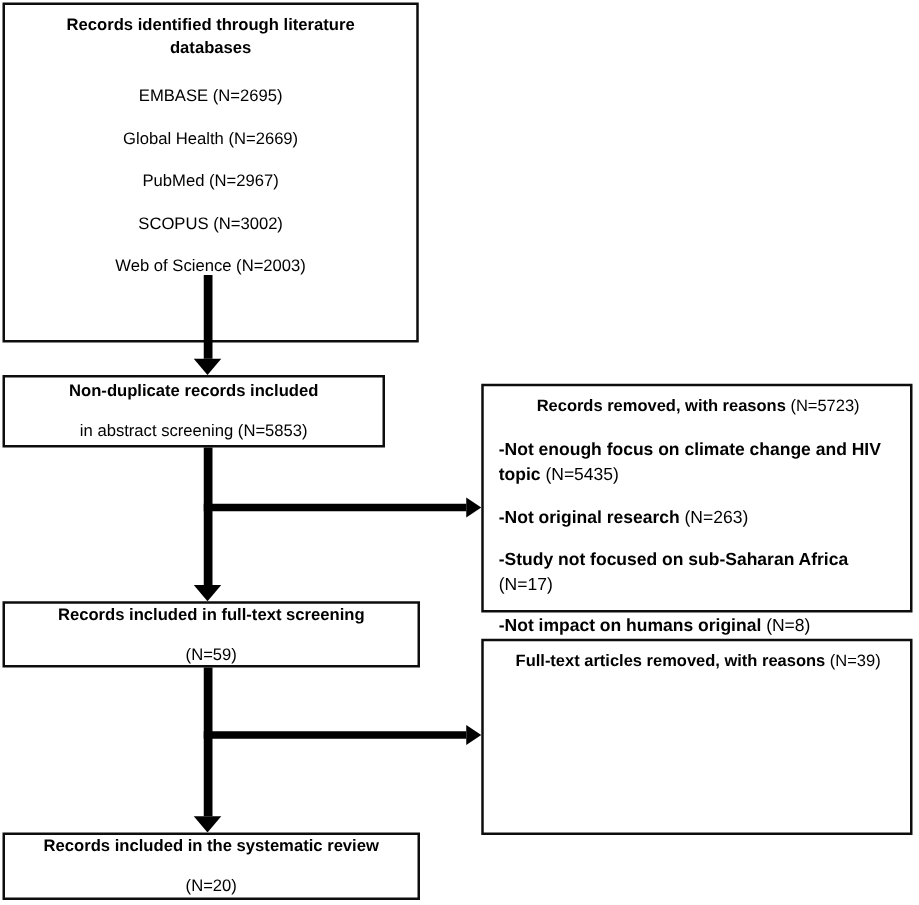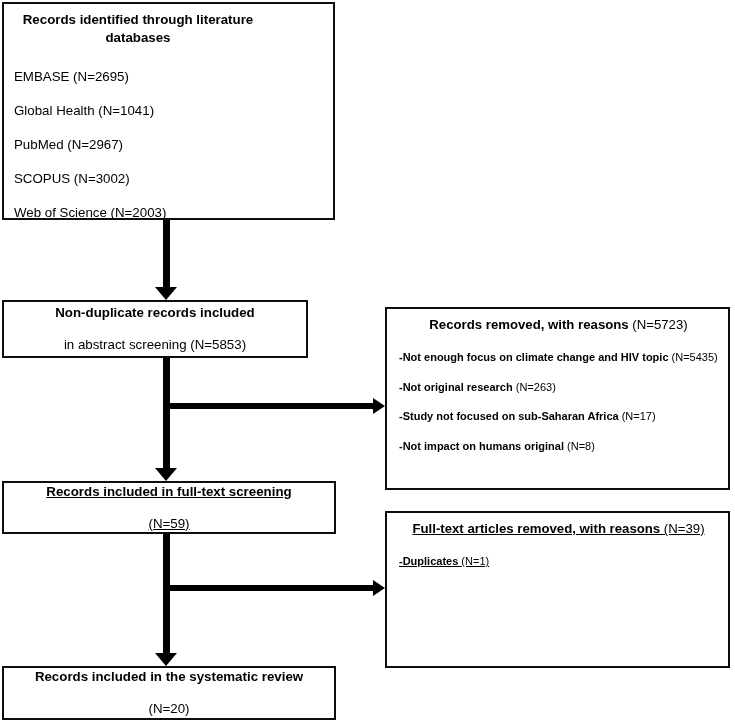--- a/index.html
+++ b/index.html
@@ -32,24 +32,24 @@
   .line {
     font-size: 13.3px;
     line-height: 1.35;
     color: #000000;
     white-space: nowrap;
   }
   .line.bold { font-weight: bold; }
 
   
   #box-identification {
-    left: 2px; top: 2px; width: 333px; height: 218px;
+    left: 2px; top: 2px; width: 333px; height: 272px;
     padding: 7px 10px 9px 10px;
     justify-content: flex-start;
-    align-items: flex-start;
+    align-items: center;
   }
   #box-identification .hdr {
     font-weight: bold;
     font-size: 13.3px;
     line-height: 1.38;
     text-align: center;
     width: 248px;
     margin: 0 0 2px 0;
   }
   #box-identification .db {
@@ -61,48 +61,47 @@
   
   .twoline .l1 { margin-bottom: 14px; }
 
   #box-nonduplicate {
     left: 2px; top: 300px; width: 306px; height: 58px;
     padding: 0 8px;
   }
   #box-fulltext {
     left: 2px; top: 481px; width: 334px; height: 53px;
     padding: 0 8px;
-    text-decoration: underline;
   }
   #box-included {
     left: 2px; top: 666px; width: 334px; height: 54px;
     padding: 0 12px;
   }
 
   
   .excl {
     padding: 8px 10px 12px 12px;
     justify-content: flex-start;
   }
   #box-excluded-abstract {
     left: 385px; top: 307px; width: 345px; height: 183px;
   }
   #box-excluded-fulltext {
-    left: 385px; top: 511px; width: 345px; height: 157px; text-decoration: underline;
+    left: 385px; top: 511px; width: 345px; height: 157px;
   }
   .excl .excl-title {
     font-weight: bold;
     font-size: 13.2px;
     text-align: center;
     width: 100%;
     margin-bottom: 4px;
   }
   .excl .reason {
     font-weight: bold;
-    font-size: 11px;
+    font-size: 14px;
     line-height: 1.42;
     margin-top: 14px;
     text-align: left;
   }
   .excl .reason:first-of-type { margin-top: 12px; }
   .reg { font-weight: normal; }
 
   
   .arrow-shaft {
     position: absolute;
@@ -124,21 +123,21 @@
   }
 </style>
 </head>
 <body>
 
 <div id="canvas">
 
   <div class="box center" id="box-identification">
     <div class="hdr">Records identified through literature databases</div>
     <div class="db">EMBASE (N=2695)</div>
-    <div class="db">Global Health (N=1041)</div>
+    <div class="db">Global Health (N=2669)</div>
     <div class="db">PubMed (N=2967)</div>
     <div class="db">SCOPUS (N=3002)</div>
     <div class="db">Web of Science (N=2003)</div>
   </div>
 
   <div class="arrow-shaft" style="left:163px; top:220px; width:7px; height:67px;"></div>
   <div class="arrow-head-down" style="left:155px; top:287px;"></div>
 
   <div class="box center twoline" id="box-nonduplicate">
     <div class="line bold l1">Non-duplicate records included</div>
@@ -163,21 +162,20 @@
     <div class="line">(N=59)</div>
   </div>
 
   <div class="arrow-shaft" style="left:163px; top:534px; width:7px; height:119px;"></div>
   <div class="arrow-head-down" style="left:155px; top:653px;"></div>
   <div class="arrow-shaft" style="left:163px; top:585px; width:210px; height:6px;"></div>
   <div class="arrow-head-right" style="left:373px; top:580px;"></div>
 
   <div class="box excl" id="box-excluded-fulltext">
     <div class="excl-title"><span>Full-text articles removed, with reasons </span><span class="reg">(N=39)</span></div>
-    <div class="reason"><span>-Duplicates </span><span class="reg">(N=1)</span></div>
   </div>
 
   <div class="box center twoline" id="box-included">
     <div class="line bold l1">Records included in the systematic review</div>
     <div class="line">(N=20)</div>
   </div>
 
 </div>
 
 </body></html>

